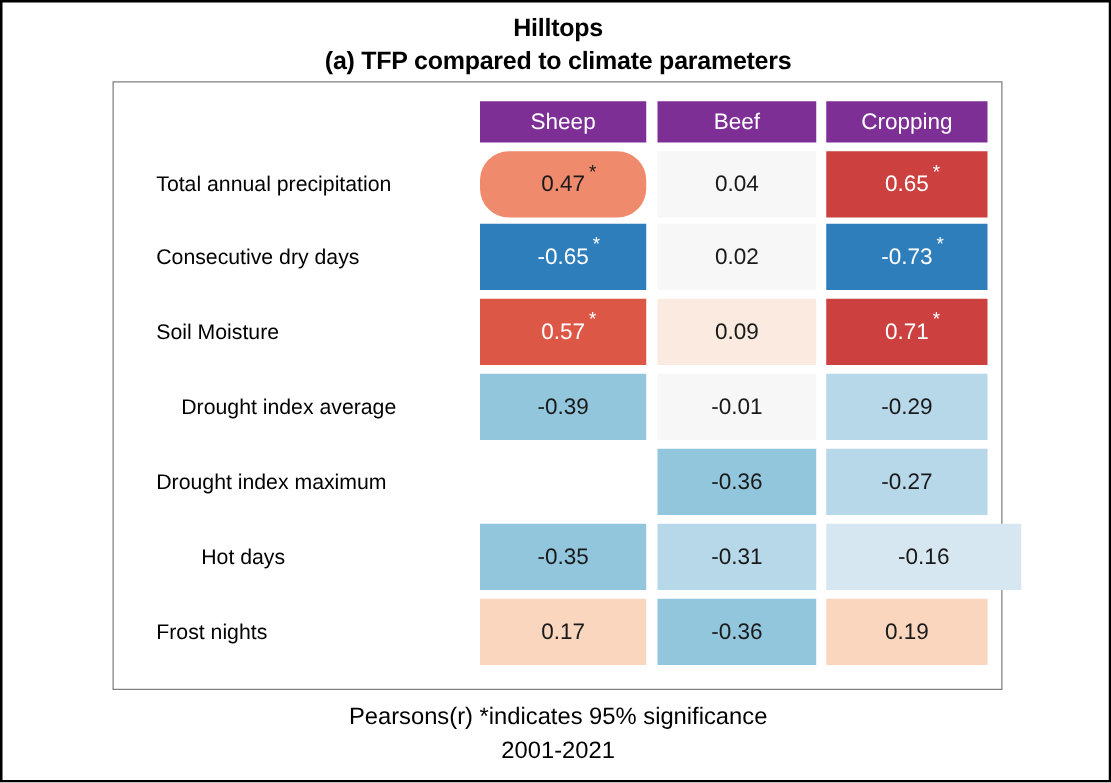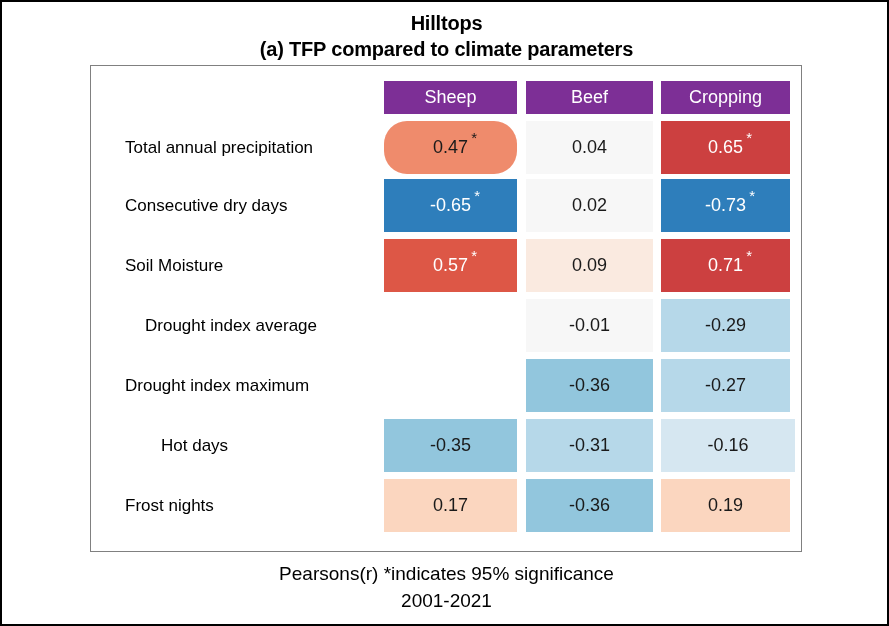--- a/index.html
+++ b/index.html
@@ -177,20 +177,23 @@
         </div>
         <div class="cell" style="left: 435px; top: 173px; width: 127px; background: rgb(250, 234, 224); color: rgb(26, 26, 26);">
           <span class="val">0.09</span>
         </div>
         <div class="cell" style="left: 570px; top: 173px; width: 129px; background: rgb(204, 64, 64); color: rgb(255, 255, 255);">
           <span class="val">0.71<span class="star">*</span></span>
         </div>
         <div class="row-label" style="top: 233px; margin-left: 20px;">
           <span>Drought index average</span>
         </div>
+        <div class="cell" style="left: 293px; top: 233px; width: 133px; background: rgb(146, 198, 221); color: rgb(26, 26, 26);">
+          <span class="val">-0.39</span>
+        </div>
         <div class="cell" style="left: 435px; top: 233px; width: 127px; background: rgb(247, 247, 247); color: rgb(26, 26, 26);">
           <span class="val">-0.01</span>
         </div>
         <div class="cell" style="left: 570px; top: 233px; width: 129px; background: rgb(182, 216, 233); color: rgb(26, 26, 26);">
           <span class="val">-0.29</span>
         </div>
         <div class="row-label" style="top: 293px;">
           <span>Drought index maximum</span>
         </div>
         <div class="cell" style="left: 435px; top: 293px; width: 127px; background: rgb(146, 198, 221); color: rgb(26, 26, 26);">
@@ -201,21 +204,21 @@
         </div>
         <div class="row-label" style="top: 353px; margin-left: 36px;">
           <span>Hot days</span>
         </div>
         <div class="cell" style="left: 293px; top: 353px; width: 133px; background: rgb(146, 198, 221); color: rgb(26, 26, 26);">
           <span class="val">-0.35</span>
         </div>
         <div class="cell" style="left: 435px; top: 353px; width: 127px; background: rgb(182, 216, 233); color: rgb(26, 26, 26);">
           <span class="val">-0.31</span>
         </div>
-        <div class="cell" style="left: 570px; top: 353px; width: 134px; background: rgb(214, 231, 241); color: rgb(26, 26, 26);">
+        <div class="cell" style="left: 570px; top: 353px; width: 156px; background: rgb(214, 231, 241); color: rgb(26, 26, 26);">
           <span class="val">-0.16</span>
         </div>
         <div class="row-label" style="top: 413px;">
           <span>Frost nights</span>
         </div>
         <div class="cell" style="left: 293px; top: 413px; width: 133px; background: rgb(251, 214, 191); color: rgb(26, 26, 26);">
           <span class="val">0.17</span>
         </div>
         <div class="cell" style="left: 435px; top: 413px; width: 127px; background: rgb(146, 198, 221); color: rgb(26, 26, 26);">
           <span class="val">-0.36</span>

